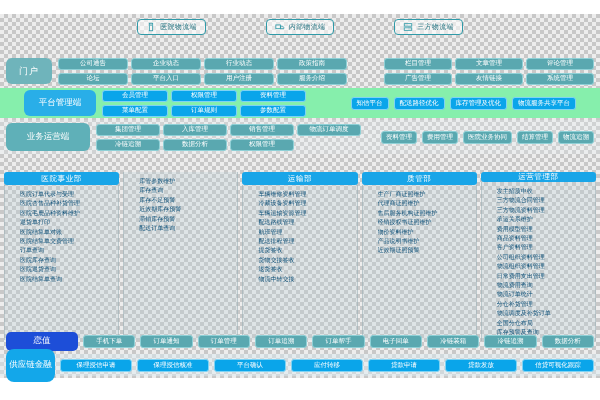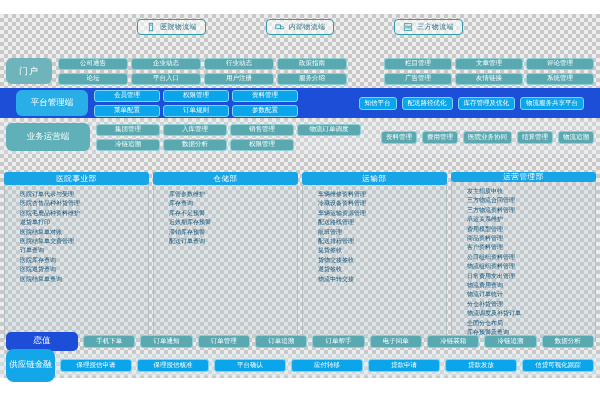--- a/index.html
+++ b/index.html
@@ -55,21 +55,21 @@
     background:#5aa8b0;color:#fff;border-radius:3px;border:1px solid #8fd0d6;
     font-size:6.5px;line-height:1;height:10px;
     display:flex;align-items:center;justify-content:center;
     padding:0 4px;white-space:nowrap;
   }
   #portal-grid .tchip{min-width:60px;}
   #cms-grid .tchip{min-width:58px;}
   .spacer-mid{flex:1 1 auto;}
 
   
-  #row-platform{top:88px;height:30px;background:#1d4ed8;display:flex;align-items:center;padding:0 16px;box-sizing:border-box;gap:6px;}
+  #row-platform{top:88px;height:30px;background:#86efac;display:flex;align-items:center;padding:0 24px;box-sizing:border-box;gap:6px;}
   #chip-platform{width:72px;height:26px;background:#29aee8;border-radius:6px;color:#fff;font-size:8.5px;display:flex;align-items:center;justify-content:center;}
   .bchip{
     background:#0aa5ea;color:#fff;border:1px solid #7fd3f4;border-radius:3px;
     font-size:6.5px;line-height:1;height:10px;
     display:flex;align-items:center;justify-content:center;padding:0 5px;white-space:nowrap;
   }
   #platform-grid .bchip{min-width:54px;}
   #platform-right{display:flex;gap:5px;align-items:center;}
   #platform-right .bchip{height:11px;font-size:6.5px;}
 
@@ -223,21 +223,20 @@
           <li>医院结算单交费管理</li>
           <li>订单查询</li>
           <li>医院库存查询</li>
           <li>医院退货查询</li>
           <li>医院结算单查询</li>
         </ol>
       </div>
     </div>
 
     <div class="dept-col">
-      <div class="dept-head">仓储部</div>
       <div class="dept-body">
         <ol>
           <li>库管参数维护</li>
           <li>库存查询</li>
           <li>库存不足预警</li>
           <li>近效期库存预警</li>
           <li>滞销库存预警</li>
           <li>配送订单查询</li>
         </ol>
       </div>
@@ -254,20 +253,34 @@
           <li>航班管理</li>
           <li>配送排程管理</li>
           <li>提货签收</li>
           <li>货物交接签收</li>
           <li>退货签收</li>
           <li>物流中转交接</li>
         </ol>
       </div>
     </div>
 
+    <div class="dept-col">
+      <div class="dept-head">质管部</div>
+      <div class="dept-body">
+        <ol>
+          <li>生产厂商证照维护</li>
+          <li>代理商证照维护</li>
+          <li>售后服务机构证照维护</li>
+          <li>经销授权书证照维护</li>
+          <li>物价资料维护</li>
+          <li>产品说明书维护</li>
+          <li>近效期证照预警</li>
+        </ol>
+      </div>
+    </div>
 
     <div class="dept-col">
       <div class="dept-head">运营管理部</div>
       <div class="dept-body">
         <ol>
           <li>发主招质申收</li>
           <li>三方物流合同管理</li>
           <li>三方物流资料管理</li>
           <li>承运关系维护</li>
           <li>费用模型管理</li>

